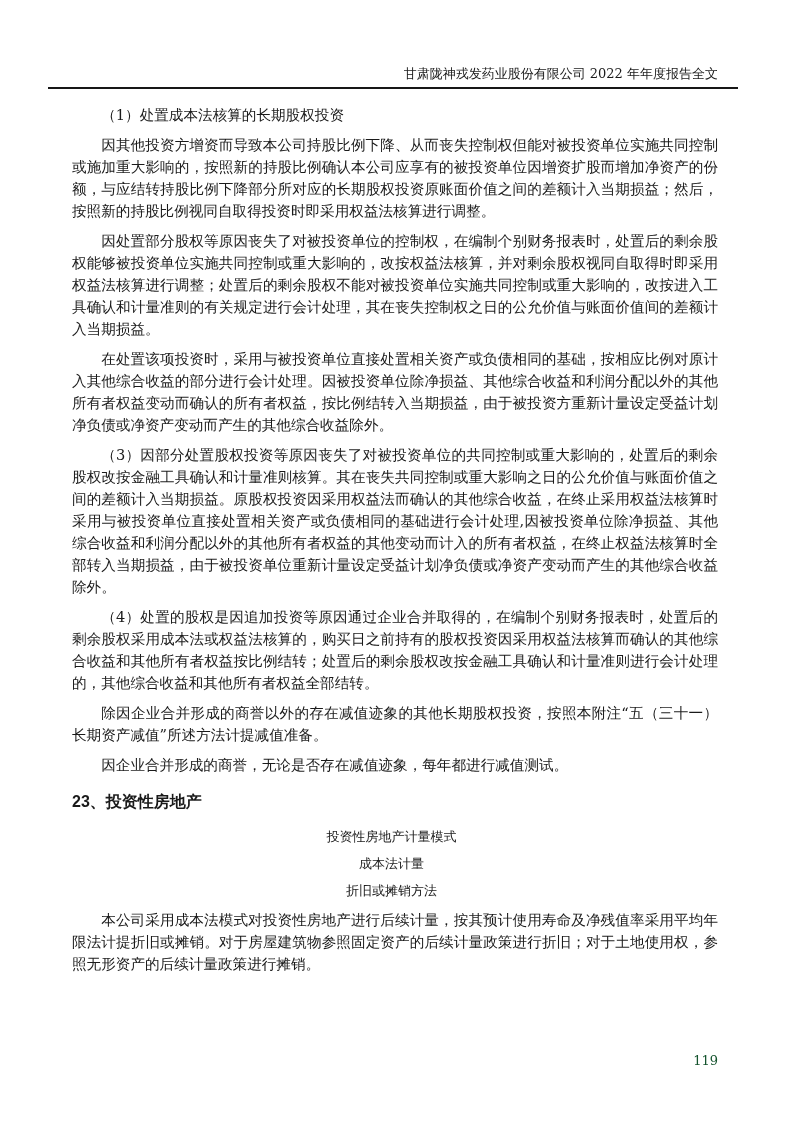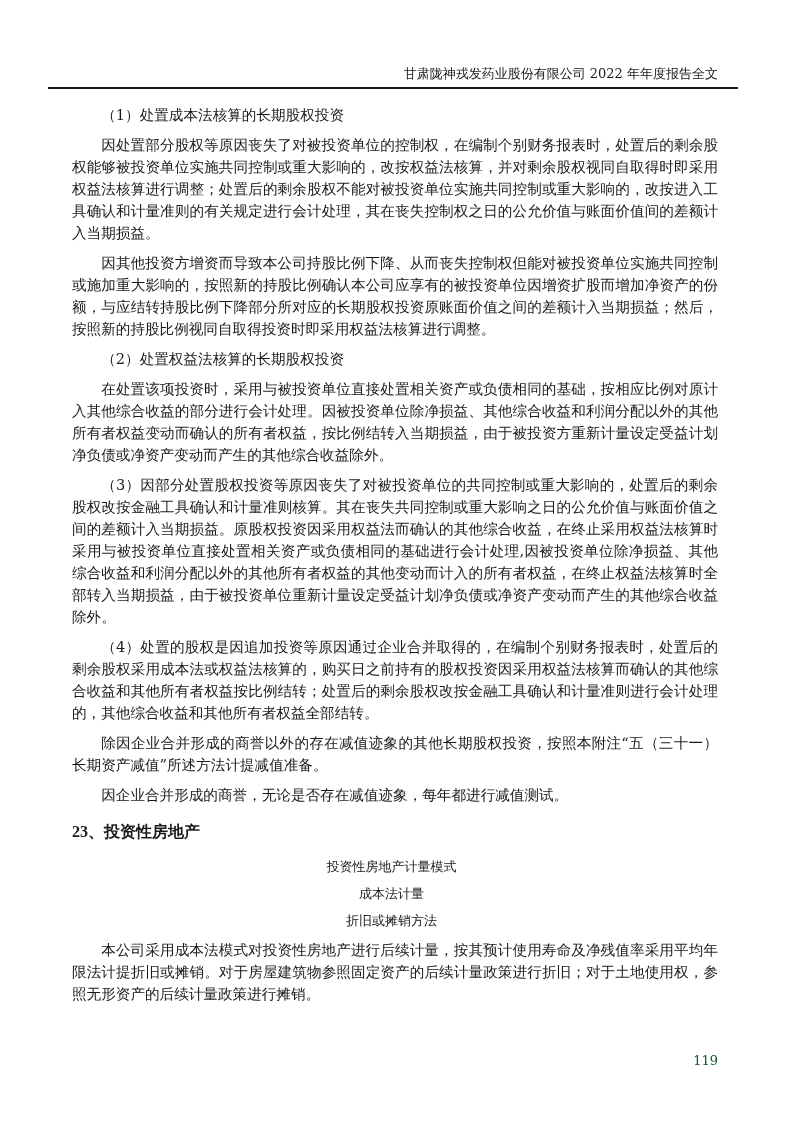--- a/index.html
+++ b/index.html
@@ -45,21 +45,21 @@
   }
   .body-paragraph {
     text-indent: 2em;
     margin: 8px 0;
   }
   .section-heading {
     font-size: 16px;
     font-weight: bold;
     margin: 15px 0 14px 0;
     text-align: left;
-    font-family: Liberation Serif, serif;
+    font-family: Liberation Sans, sans-serif;
   }
   .disclosure-label {
     font-size: 13px;
     line-height: 20px;
     margin: 0 0 7px -7px;
     text-align: center;
   }
   .page-number {
     position: absolute;
     right: 75px;
@@ -73,23 +73,22 @@
 
 <div class="page">
 
   <header>
     <div class="header-title">甘肃陇神戎发药业股份有限公司 2022 年年度报告全文</div>
     <div class="header-rule"></div>
   </header>
 
   <main class="body">
     <p class="clause-heading">（1）处置成本法核算的长期股权投资</p>
+    <p class="body-paragraph">因其他投资方增资而导致本公司持股比例下降、从而丧失控制权但能对被投资单位实施共同控制或施加重大影响的，按照新的持股比例确认本公司应享有的被投资单位因增资扩股而增加净资产的份额，与应结转持股比例下降部分所对应的长期股权投资原账面价值之间的差额计入当期损益；然后，按照新的持股比例视同自取得投资时即采用权益法核算进行调整。</p>
     <p class="body-paragraph">因处置部分股权等原因丧失了对被投资单位的控制权，在编制个别财务报表时，处置后的剩余股权能够被投资单位实施共同控制或重大影响的，改按权益法核算，并对剩余股权视同自取得时即采用权益法核算进行调整；处置后的剩余股权不能对被投资单位实施共同控制或重大影响的，改按进入工具确认和计量准则的有关规定进行会计处理，其在丧失控制权之日的公允价值与账面价值间的差额计入当期损益。</p>
-    <p class="body-paragraph">因其他投资方增资而导致本公司持股比例下降、从而丧失控制权但能对被投资单位实施共同控制或施加重大影响的，按照新的持股比例确认本公司应享有的被投资单位因增资扩股而增加净资产的份额，与应结转持股比例下降部分所对应的长期股权投资原账面价值之间的差额计入当期损益；然后，按照新的持股比例视同自取得投资时即采用权益法核算进行调整。</p>
-    <p class="clause-heading">（2）处置权益法核算的长期股权投资</p>
     <p class="body-paragraph">在处置该项投资时，采用与被投资单位直接处置相关资产或负债相同的基础，按相应比例对原计入其他综合收益的部分进行会计处理。因被投资单位除净损益、其他综合收益和利润分配以外的其他所有者权益变动而确认的所有者权益，按比例结转入当期损益，由于被投资方重新计量设定受益计划净负债或净资产变动而产生的其他综合收益除外。</p>
     <p class="body-paragraph">（3）因部分处置股权投资等原因丧失了对被投资单位的共同控制或重大影响的，处置后的剩余股权改按金融工具确认和计量准则核算。其在丧失共同控制或重大影响之日的公允价值与账面价值之间的差额计入当期损益。原股权投资因采用权益法而确认的其他综合收益，在终止采用权益法核算时采用与被投资单位直接处置相关资产或负债相同的基础进行会计处理,因被投资单位除净损益、其他综合收益和利润分配以外的其他所有者权益的其他变动而计入的所有者权益，在终止权益法核算时全部转入当期损益，由于被投资单位重新计量设定受益计划净负债或净资产变动而产生的其他综合收益除外。</p>
     <p class="body-paragraph">（4）处置的股权是因追加投资等原因通过企业合并取得的，在编制个别财务报表时，处置后的剩余股权采用成本法或权益法核算的，购买日之前持有的股权投资因采用权益法核算而确认的其他综合收益和其他所有者权益按比例结转；处置后的剩余股权改按金融工具确认和计量准则进行会计处理的，其他综合收益和其他所有者权益全部结转。</p>
     <p class="body-paragraph">除因企业合并形成的商誉以外的存在减值迹象的其他长期股权投资，按照本附注“五（三十一）长期资产减值”所述方法计提减值准备。</p>
     <p class="body-paragraph">因企业合并形成的商誉，无论是否存在减值迹象，每年都进行减值测试。</p>
     <h2 class="section-heading">23、投资性房地产</h2>
     <p class="disclosure-label">投资性房地产计量模式</p>
     <p class="disclosure-label">成本法计量</p>
     <p class="disclosure-label">折旧或摊销方法</p>
     <p class="body-paragraph">本公司采用成本法模式对投资性房地产进行后续计量，按其预计使用寿命及净残值率采用平均年限法计提折旧或摊销。对于房屋建筑物参照固定资产的后续计量政策进行折旧；对于土地使用权，参照无形资产的后续计量政策进行摊销。</p>

